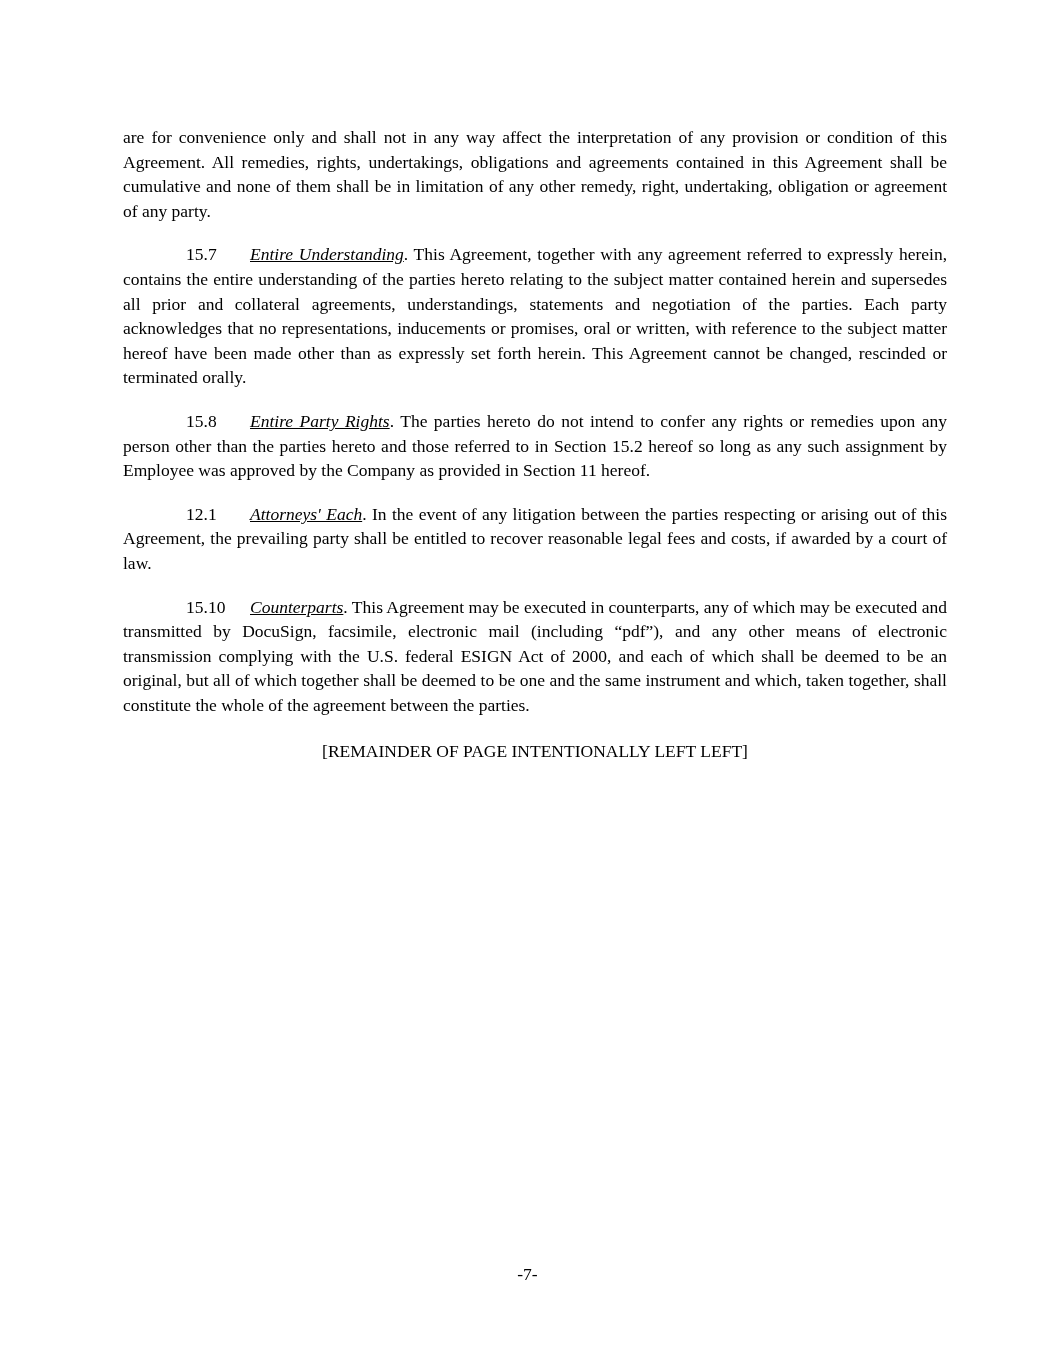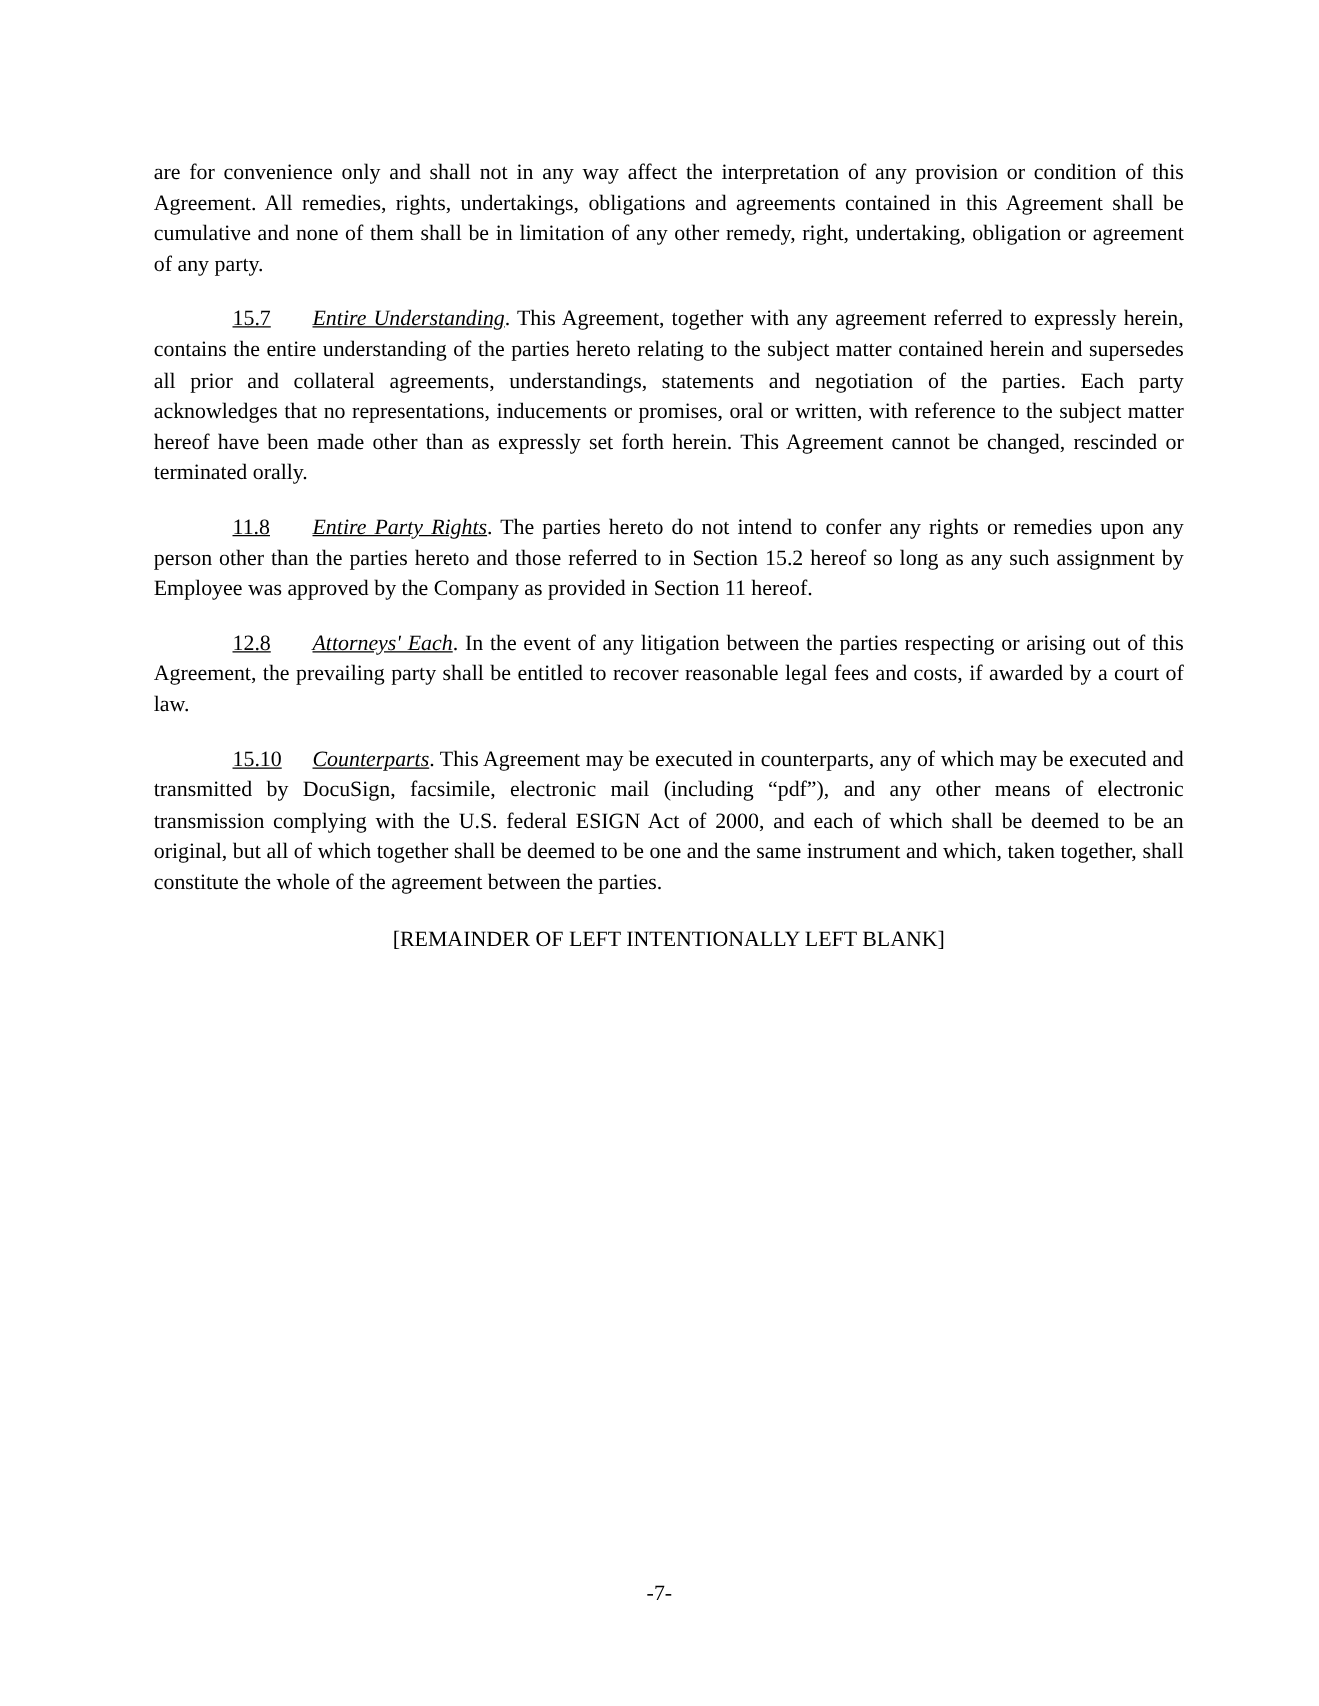--- a/index.html
+++ b/index.html
@@ -24,21 +24,20 @@
     text-align: justify;
     margin: 0 0 19px 0;
   }
   .para.indent {
     text-indent: 63px;
   }
   .sec-num {
     display: inline-block;
     width: 64px;
     text-indent: 0;
-    text-decoration: underline;
   }
   .sec-heading {
     text-decoration: underline;
     font-style: italic;
   }
   .center-note {
     text-align: center;
     margin: 22px 0 0 0;
   }
   .footer {
@@ -51,23 +50,23 @@
 </style>
 </head>
 <body>
 
 <div class="page">
 
   <p class="para">are for convenience only and shall not in any way affect the interpretation of any provision or condition of this Agreement.  All remedies, rights, undertakings, obligations and agreements contained in this Agreement shall be cumulative and none of them shall be in limitation of any other remedy, right, undertaking, obligation or agreement of any party.</p>
 
   <p class="para indent"><span class="sec-num">15.7</span><span class="sec-heading">Entire Understanding</span><span>.  This Agreement, together with any agreement referred to expressly herein, contains the entire understanding of the parties hereto relating to the subject matter contained herein and supersedes all prior and collateral agreements, understandings, statements and negotiation of the parties.  Each party acknowledges that no representations, inducements or promises, oral or written, with reference to the subject matter hereof have been made other than as expressly set forth herein.  This Agreement cannot be changed, rescinded or terminated orally.</span></p>
 
-  <p class="para indent"><span class="sec-num">11.8</span><span class="sec-heading">Entire Party Rights</span><span>.  The parties hereto do not intend to confer any rights or remedies upon any person other than the parties hereto and those referred to in Section 15.2 hereof so long as any such assignment by Employee was approved by the Company as provided in Section 11 hereof.</span></p>
+  <p class="para indent"><span class="sec-num">15.8</span><span class="sec-heading">Entire Party Rights</span><span>.  The parties hereto do not intend to confer any rights or remedies upon any person other than the parties hereto and those referred to in Section 15.2 hereof so long as any such assignment by Employee was approved by the Company as provided in Section 11 hereof.</span></p>
 
-  <p class="para indent"><span class="sec-num">12.8</span><span class="sec-heading">Attorneys' Each</span><span>.  In the event of any litigation between the parties respecting or arising out of this Agreement, the prevailing party shall be entitled to recover reasonable legal fees and costs, if awarded by a court of law.</span></p>
+  <p class="para indent"><span class="sec-num">12.1</span><span class="sec-heading">Attorneys' Each</span><span>.  In the event of any litigation between the parties respecting or arising out of this Agreement, the prevailing party shall be entitled to recover reasonable legal fees and costs, if awarded by a court of law.</span></p>
 
   <p class="para indent"><span class="sec-num">15.10</span><span class="sec-heading">Counterparts</span><span>.  This Agreement may be executed in counterparts, any of which may be executed and transmitted by DocuSign, facsimile, electronic mail (including “pdf”), and any other means of electronic transmission complying with the U.S. federal ESIGN Act of 2000, and each of which shall be deemed to be an original, but all of which together shall be deemed to be one and the same instrument and which, taken together, shall constitute the whole of the agreement between the parties.</span></p>
 
-  <p class="center-note">[REMAINDER OF LEFT INTENTIONALLY LEFT BLANK]</p>
+  <p class="center-note">[REMAINDER OF PAGE INTENTIONALLY LEFT LEFT]</p>
 
   <div class="footer">-7-</div>
 
 </div>
 
 </body></html>

